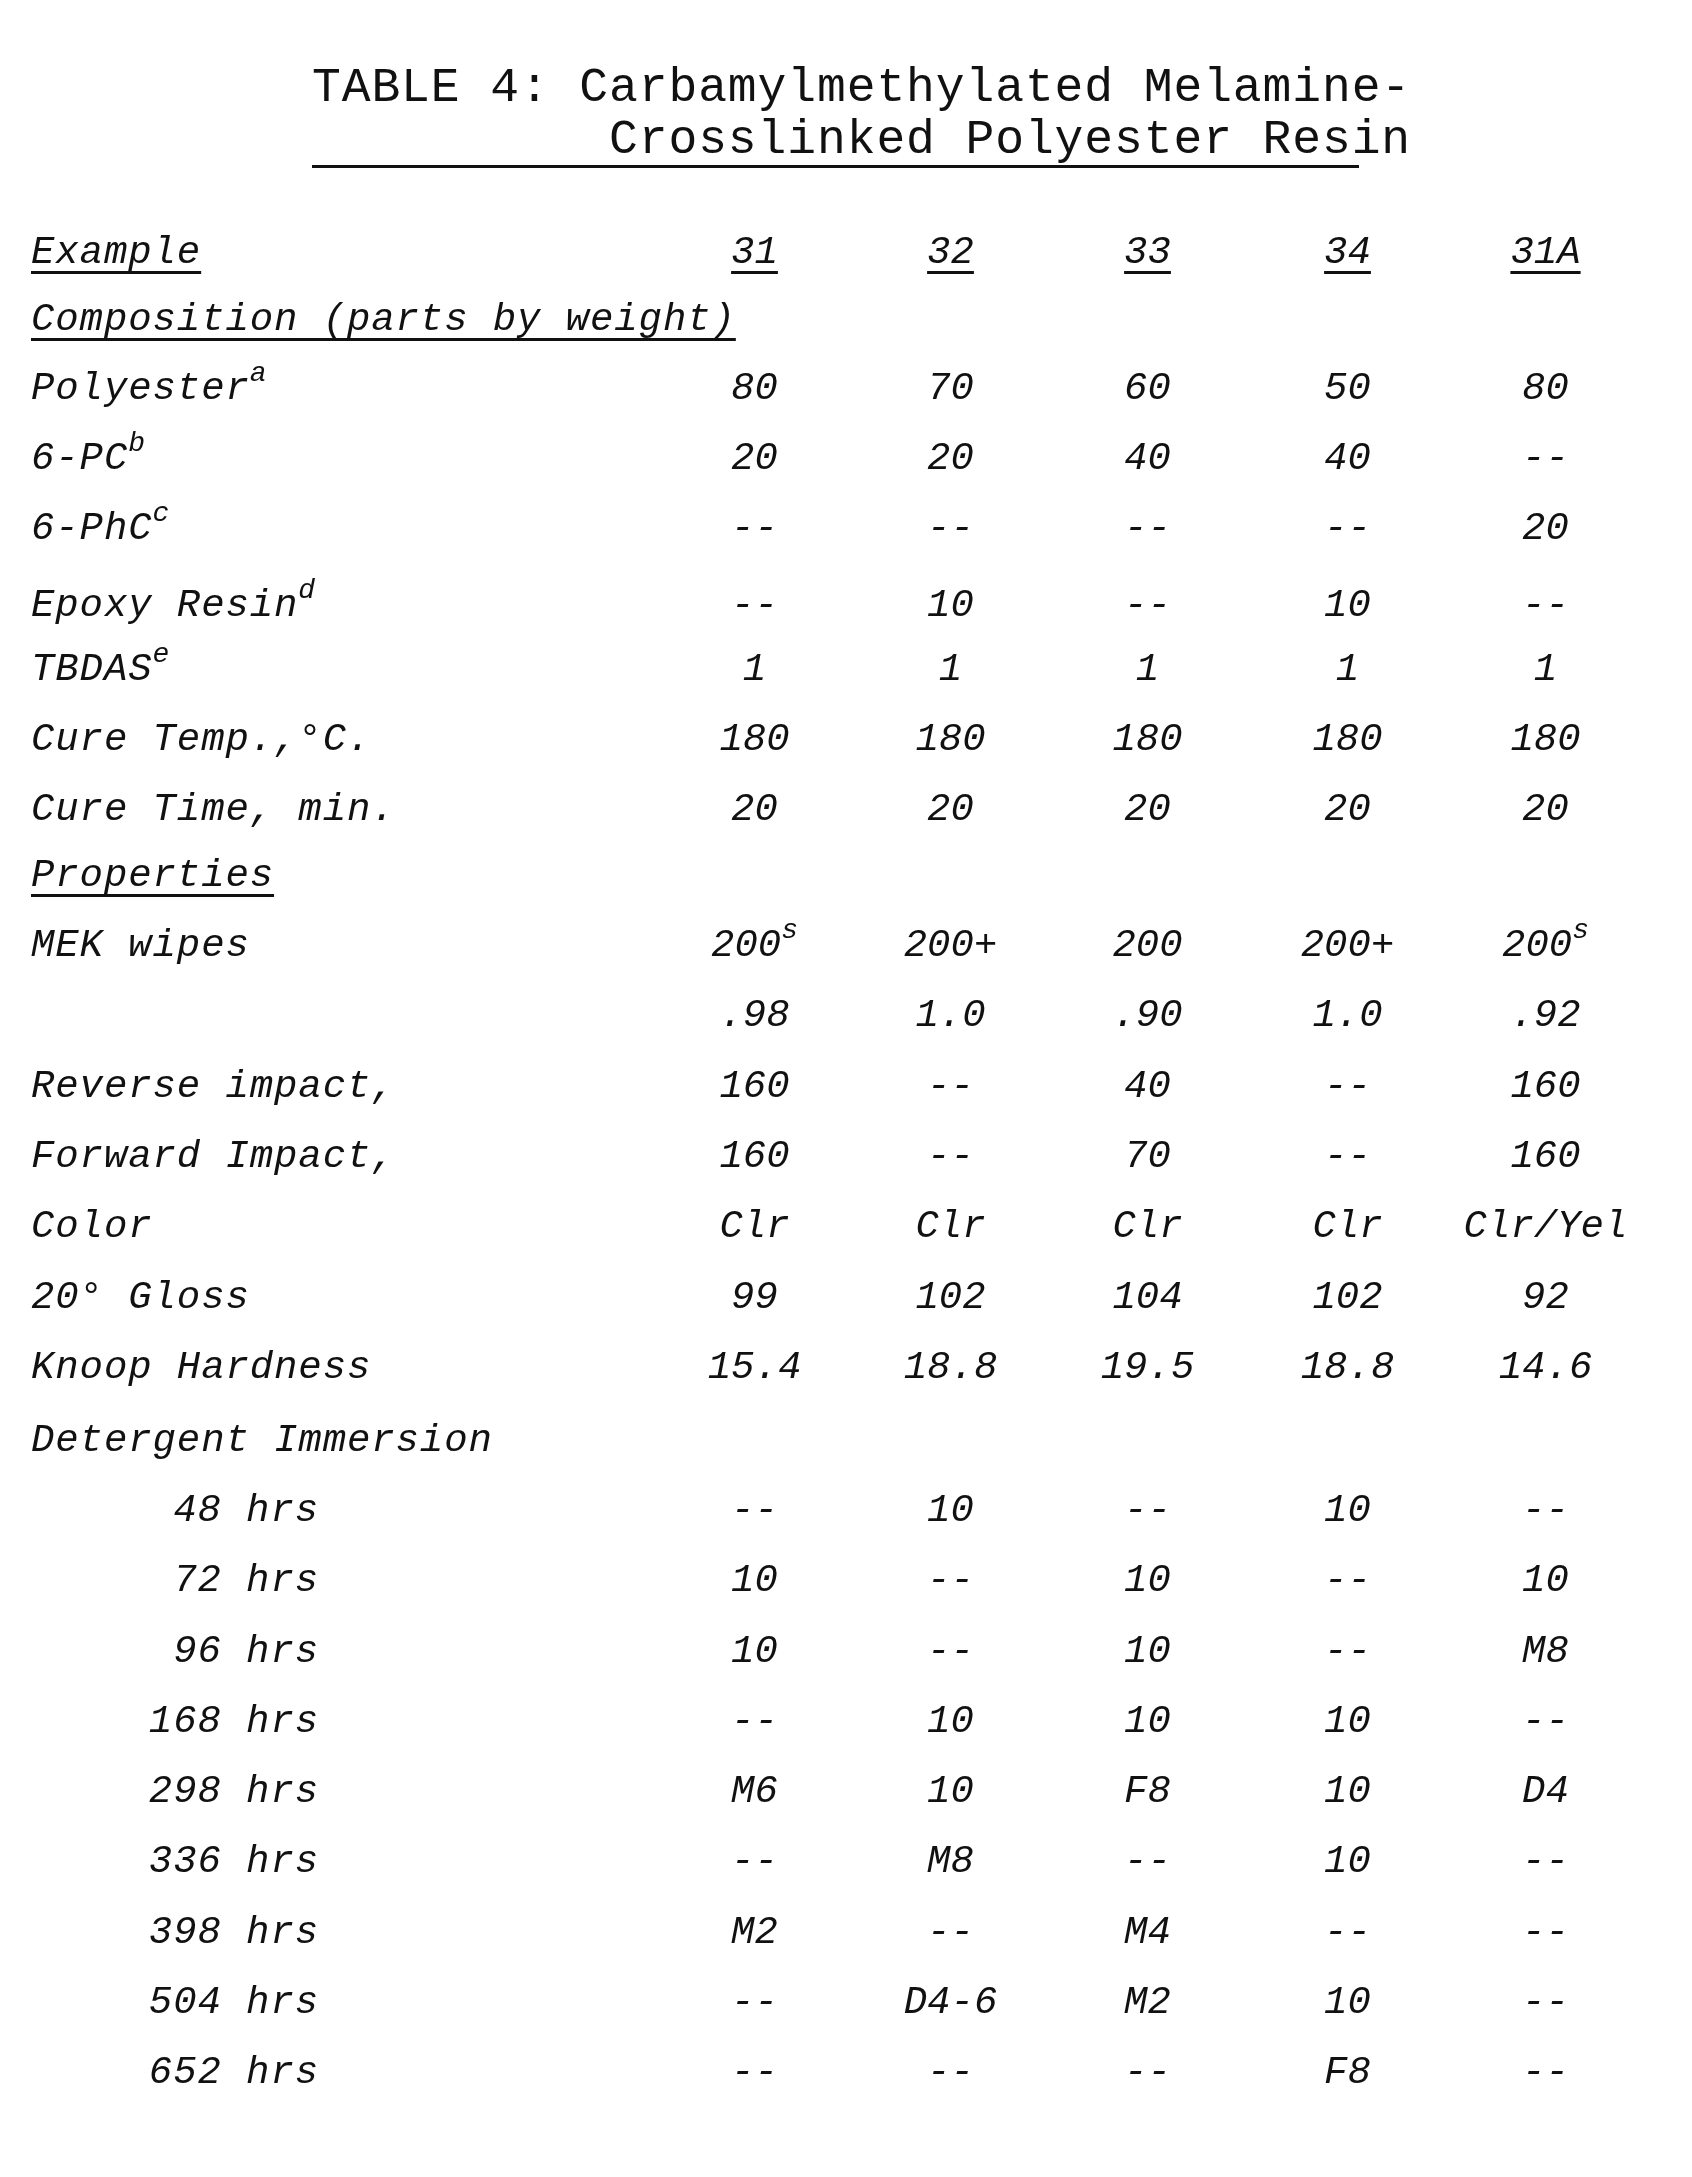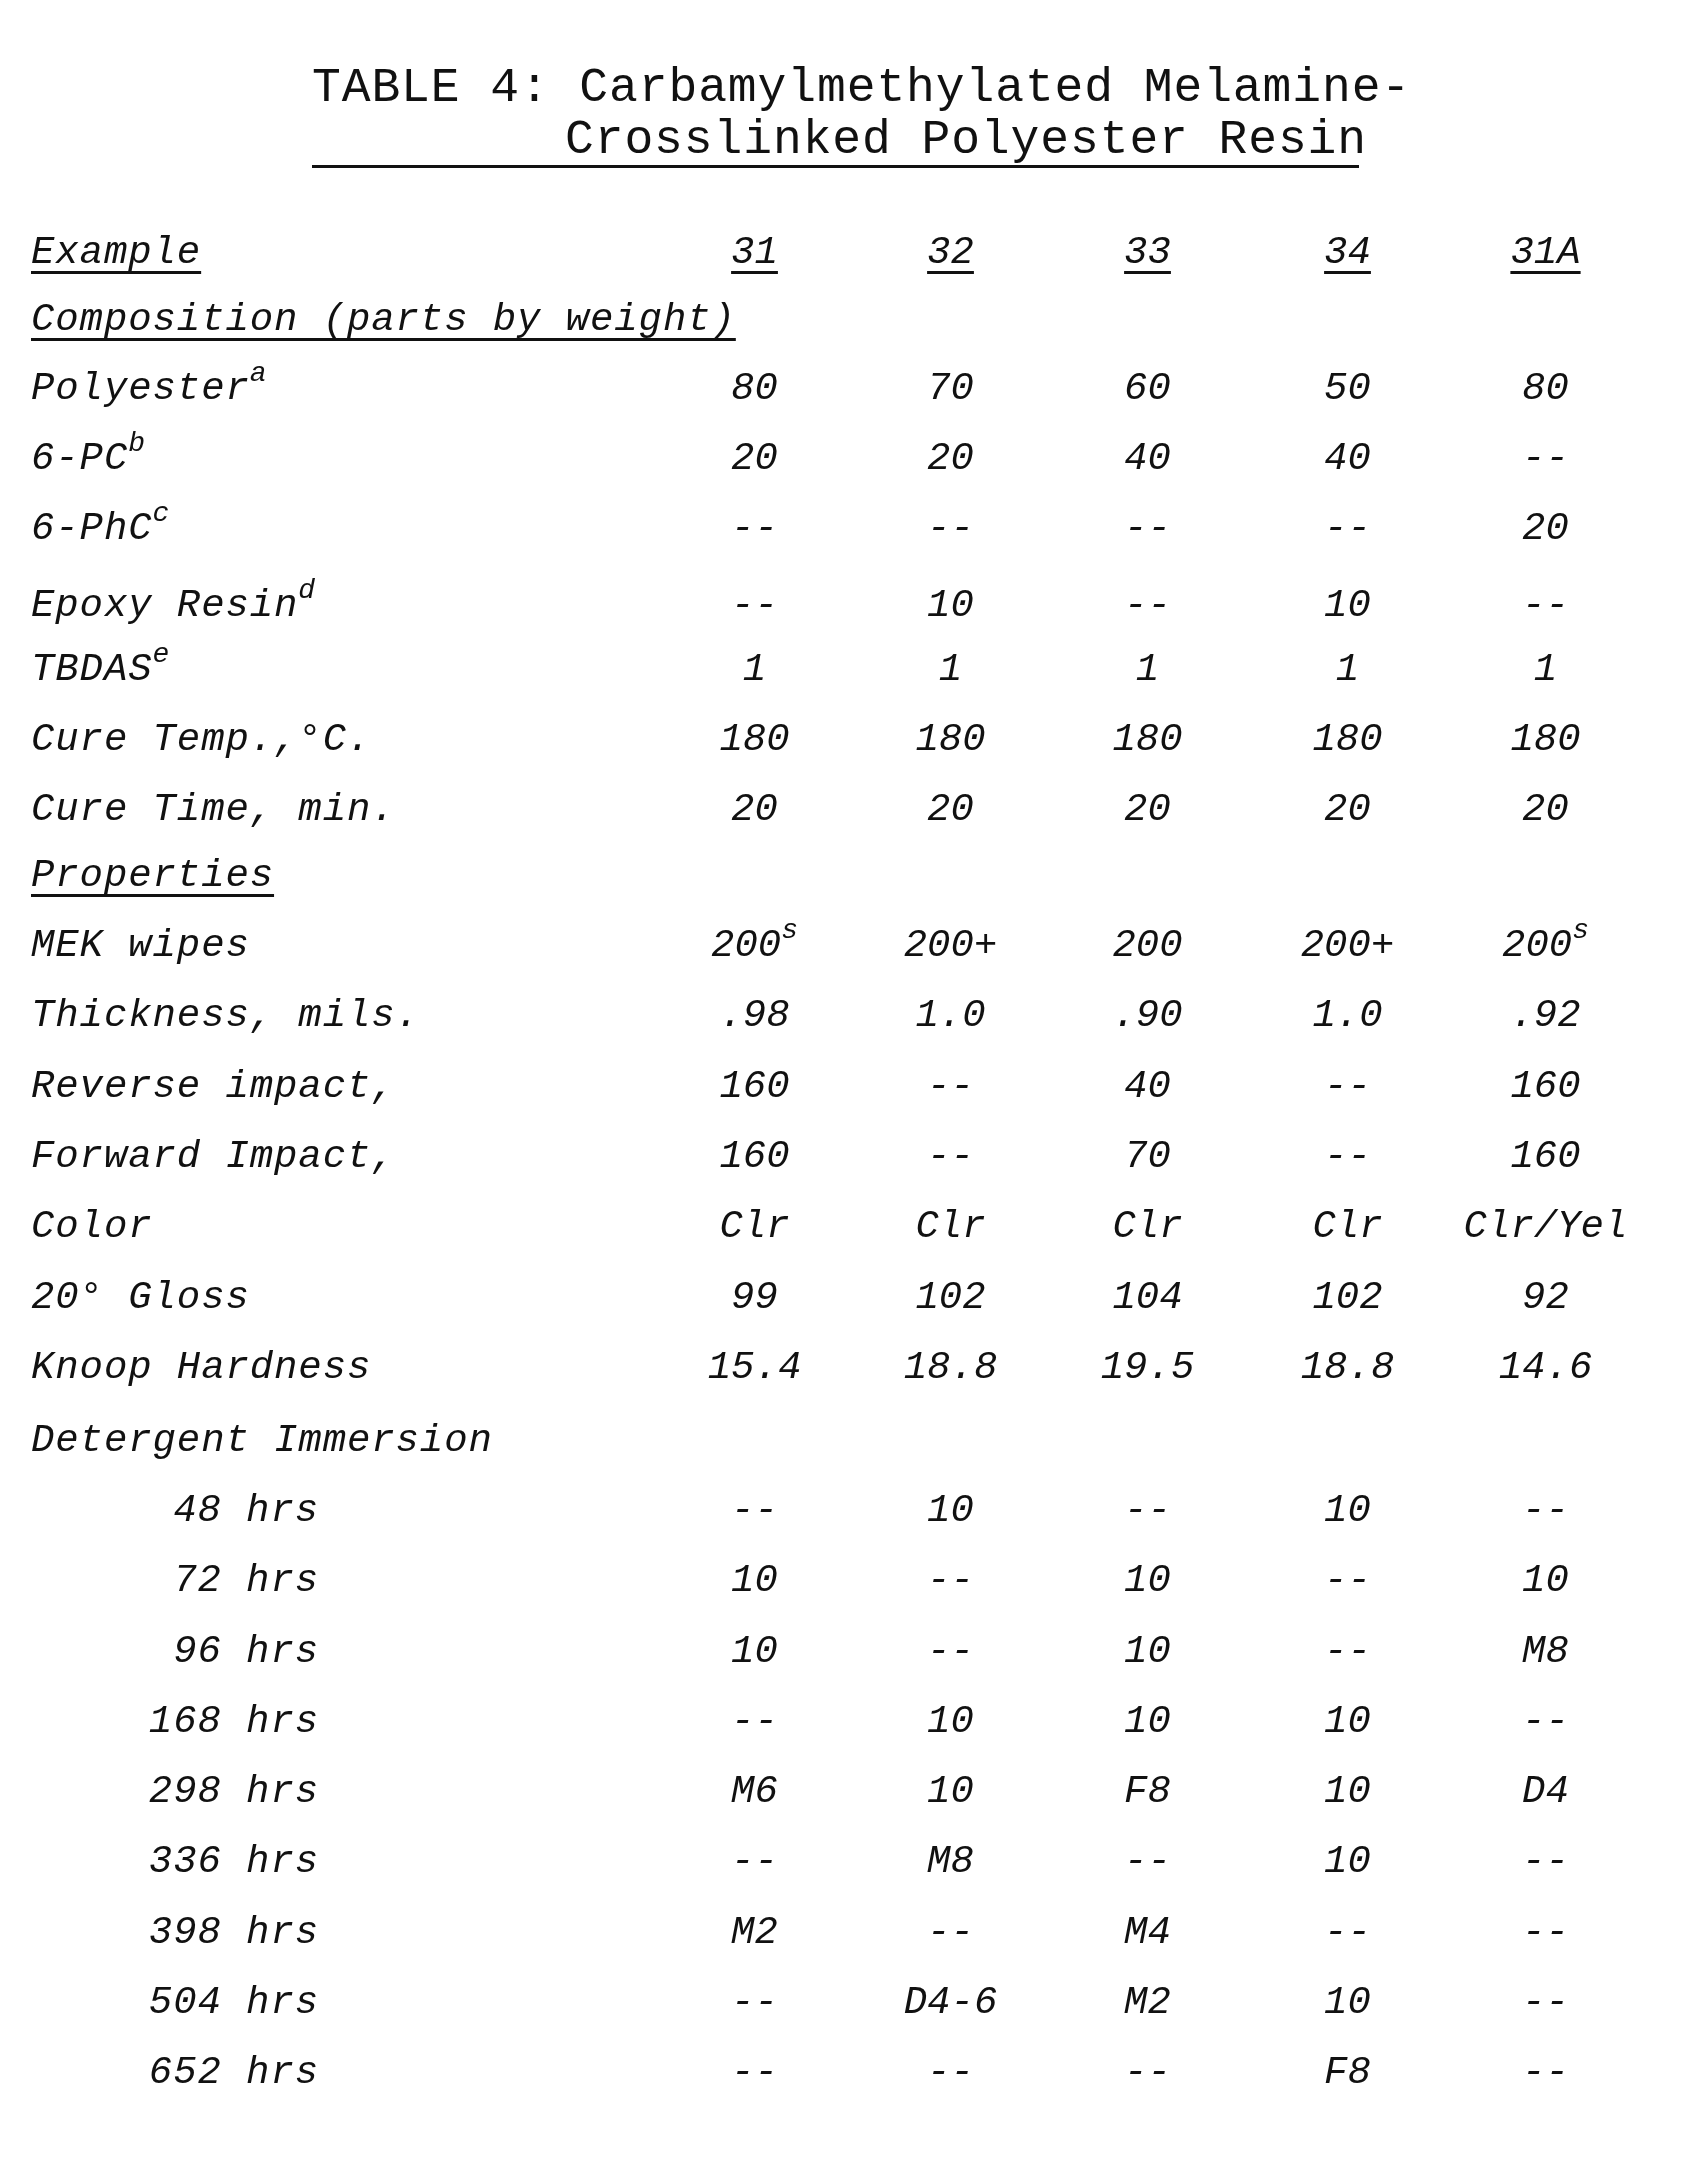--- a/index.html
+++ b/index.html
@@ -5,21 +5,21 @@
   html, body { margin: 0; padding: 0; background: #ffffff; }
   body {
     width: 1692px; height: 2177px; position: relative; overflow: hidden;
     font-family: "Liberation Mono", "DejaVu Sans Mono", monospace;
     color: #111111;
   }
   .title {
     position: absolute; left: 312px; top: 62px;
     font-size: 48px; line-height: 52px; letter-spacing: 0.9px;
   }
-  .title .line2 { display: block; padding-left: 253px; }
+  .title .line2 { display: block; padding-left: 253px; text-align: right; }
   .title-rule {
     position: absolute; left: 312px; top: 165px; width: 1047px; height: 2.8px; background: #111;
   }
   .row {
     position: absolute; left: 0; width: 1440px; height: 56px;
     font-size: 39px; line-height: 56px; font-style: italic;
   }
   .label { position: absolute; left: 31px; white-space: nowrap; letter-spacing: 0.9px; }
   .label.sub { left: 0; width: 307px; text-align: right; margin-left: 12px; }
   .u { text-decoration: underline; text-decoration-thickness: 2.8px; text-underline-offset: 7.5px; }
@@ -119,21 +119,20 @@
 <div id="property-rows">
     <div class="row" style="top: 918px;">
       <span class="label"><span>MEK wipes</span></span>
       <span class="cell c0"><span>200</span><sup>s</sup></span>
       <span class="cell c1"><span>200+</span></span>
       <span class="cell c2"><span>200</span></span>
       <span class="cell c3"><span>200+</span></span>
       <span class="cell c4"><span>200</span><sup>s</sup></span>
     </div>
     <div class="row" style="top: 988px;">
-      <span class="label"><span>Thickness, mils.</span></span>
       <span class="cell c0"><span>.98</span></span>
       <span class="cell c1"><span>1.0</span></span>
       <span class="cell c2"><span>.90</span></span>
       <span class="cell c3"><span>1.0</span></span>
       <span class="cell c4"><span>.92</span></span>
     </div>
     <div class="row" style="top: 1059px;">
       <span class="label"><span>Reverse impact,</span></span>
       <span class="cell c0"><span>160</span></span>
       <span class="cell c1"><span>--</span></span>

